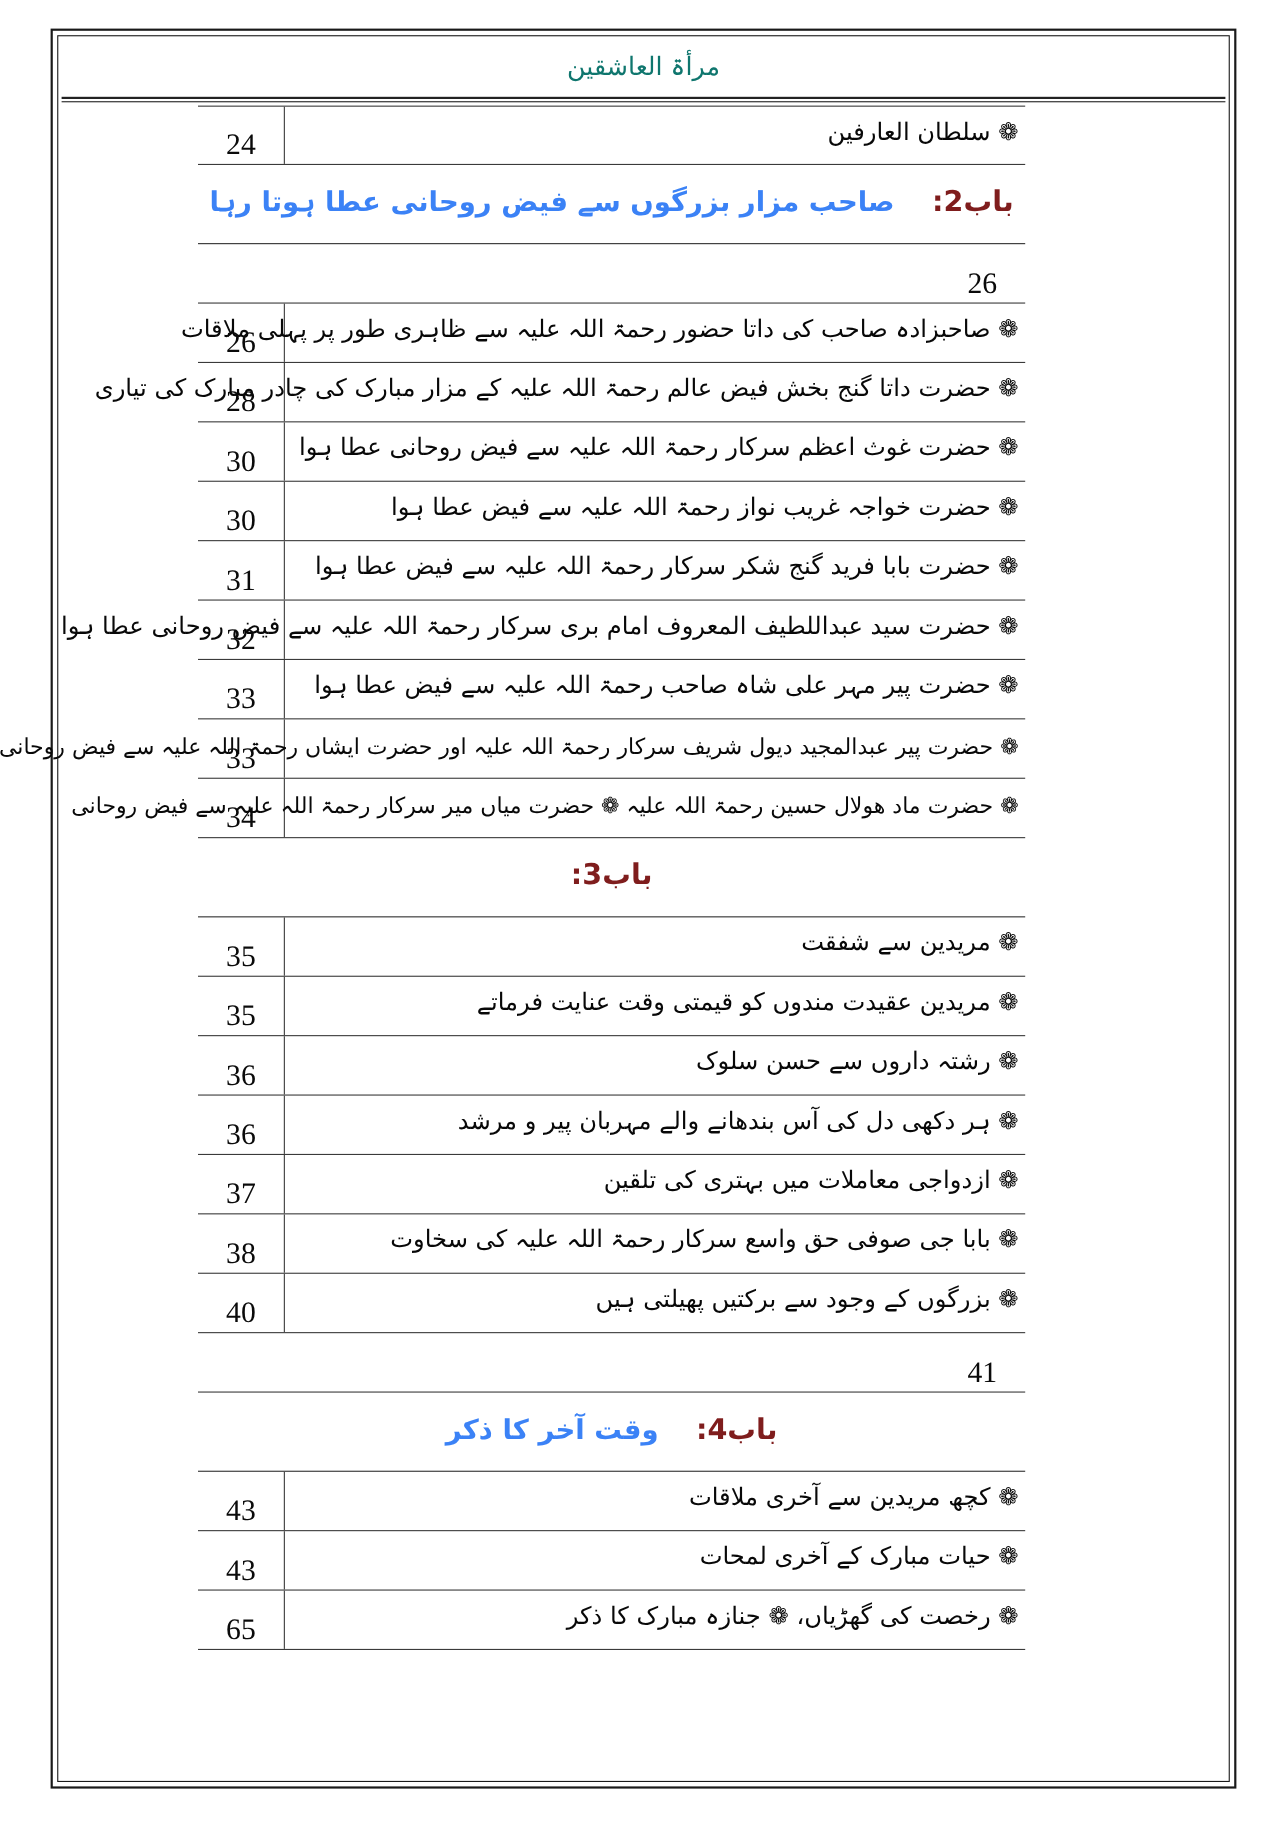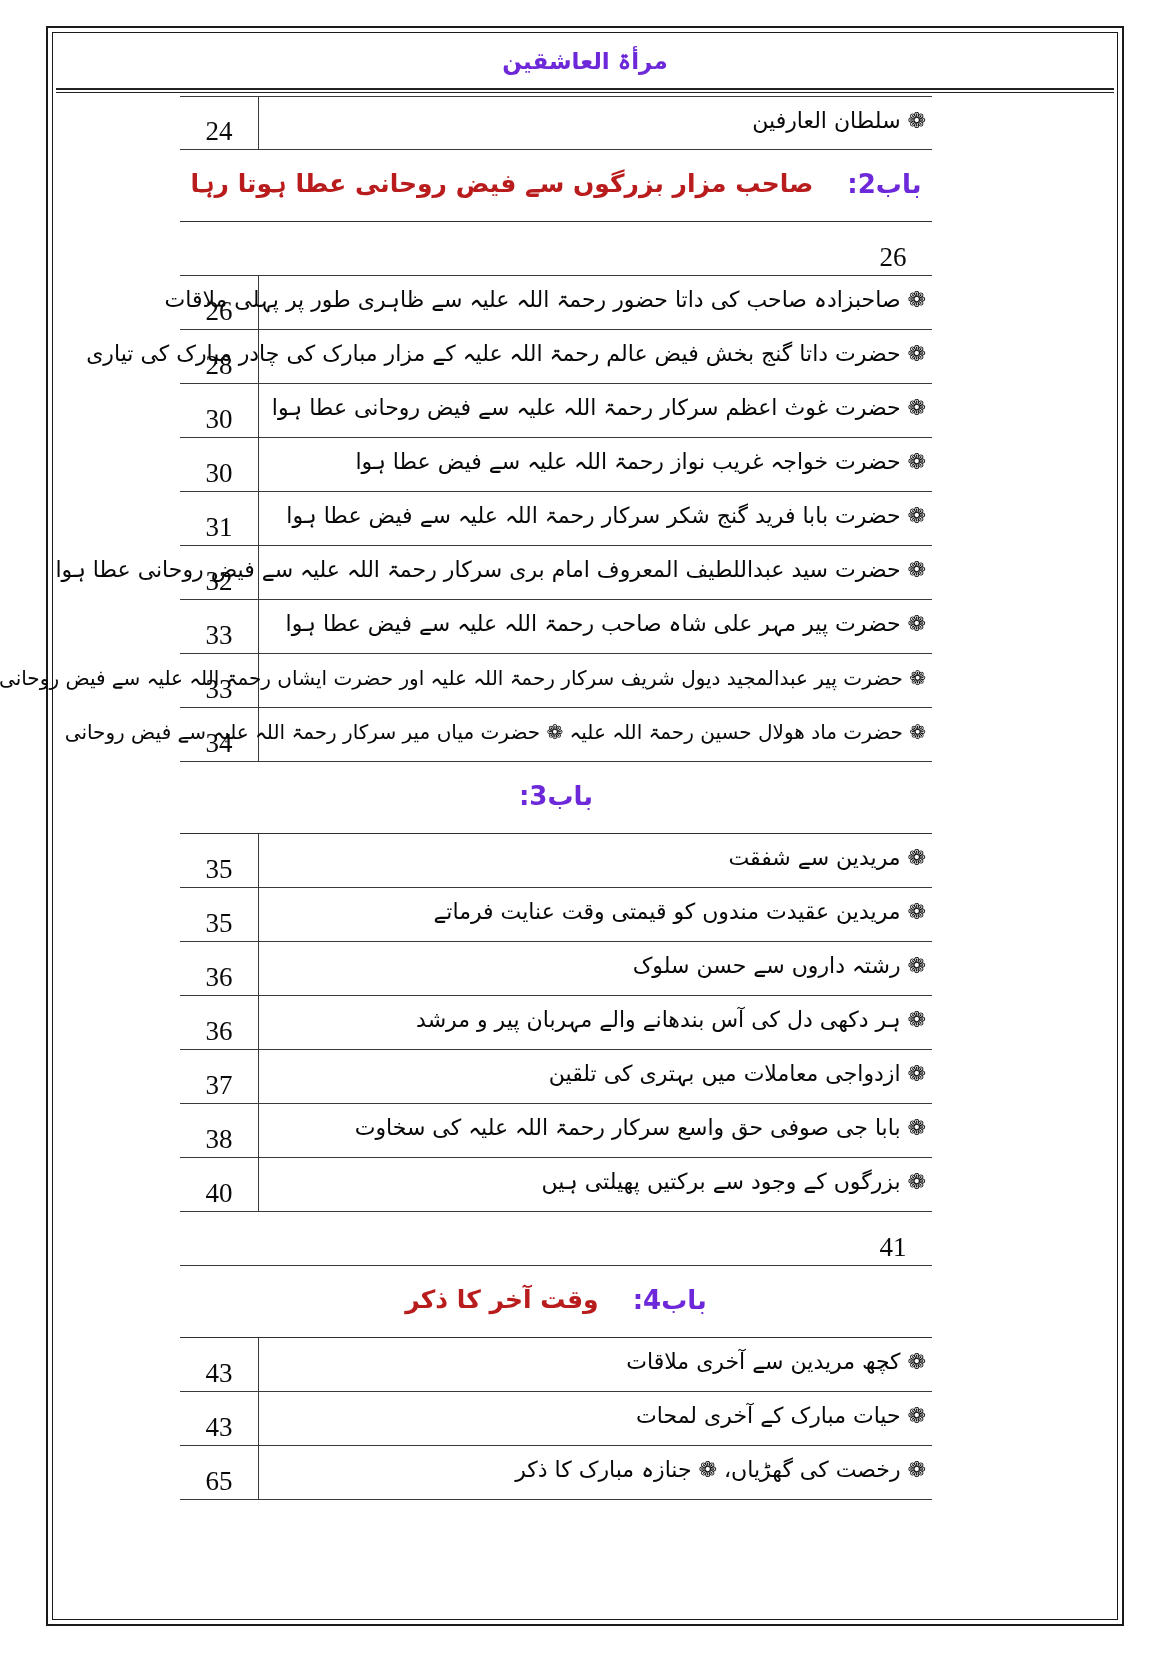--- a/index.html
+++ b/index.html
@@ -43,24 +43,24 @@
     width: 1058px;
     height: 52px;
     display: flex;
     align-items: center;
     justify-content: center;
   }
   .header-title {
     font-family: "DejaVu Sans", "Liberation Sans", sans-serif;
     font-size: 23px;
     line-height: 1.3;
-    color: #6d28d9;
+    color: #0f766e;
     direction: rtl;
     white-space: nowrap;
-    font-weight: 700;
+    font-weight: 400;
   }
   .header-rule {
     position: absolute;
     left: 56px;
     top: 88px;
     width: 1058px;
     height: 0;
     border-top: 2px solid #222222;
     border-bottom: 1px solid #222222;
     box-sizing: content-box;
@@ -144,27 +144,27 @@
     display: flex;
     flex-direction: row;
     align-items: center;
     gap: 34px;
     direction: rtl;
     white-space: nowrap;
   }
   .chapter-label {
     font-size: 26px;
     font-weight: 700;
-    color: #6d28d9;
+    color: #7f1d1d;
     direction: rtl;
   }
   .chapter-title {
     font-size: 25px;
     font-weight: 700;
-    color: #b91c1c;
+    color: #3b82f6;
     direction: rtl;
   }
 </style>
 </head>
 <body>
 
 <div class="page-frame">
   <div class="page-frame-inner"></div>
 </div>
 

